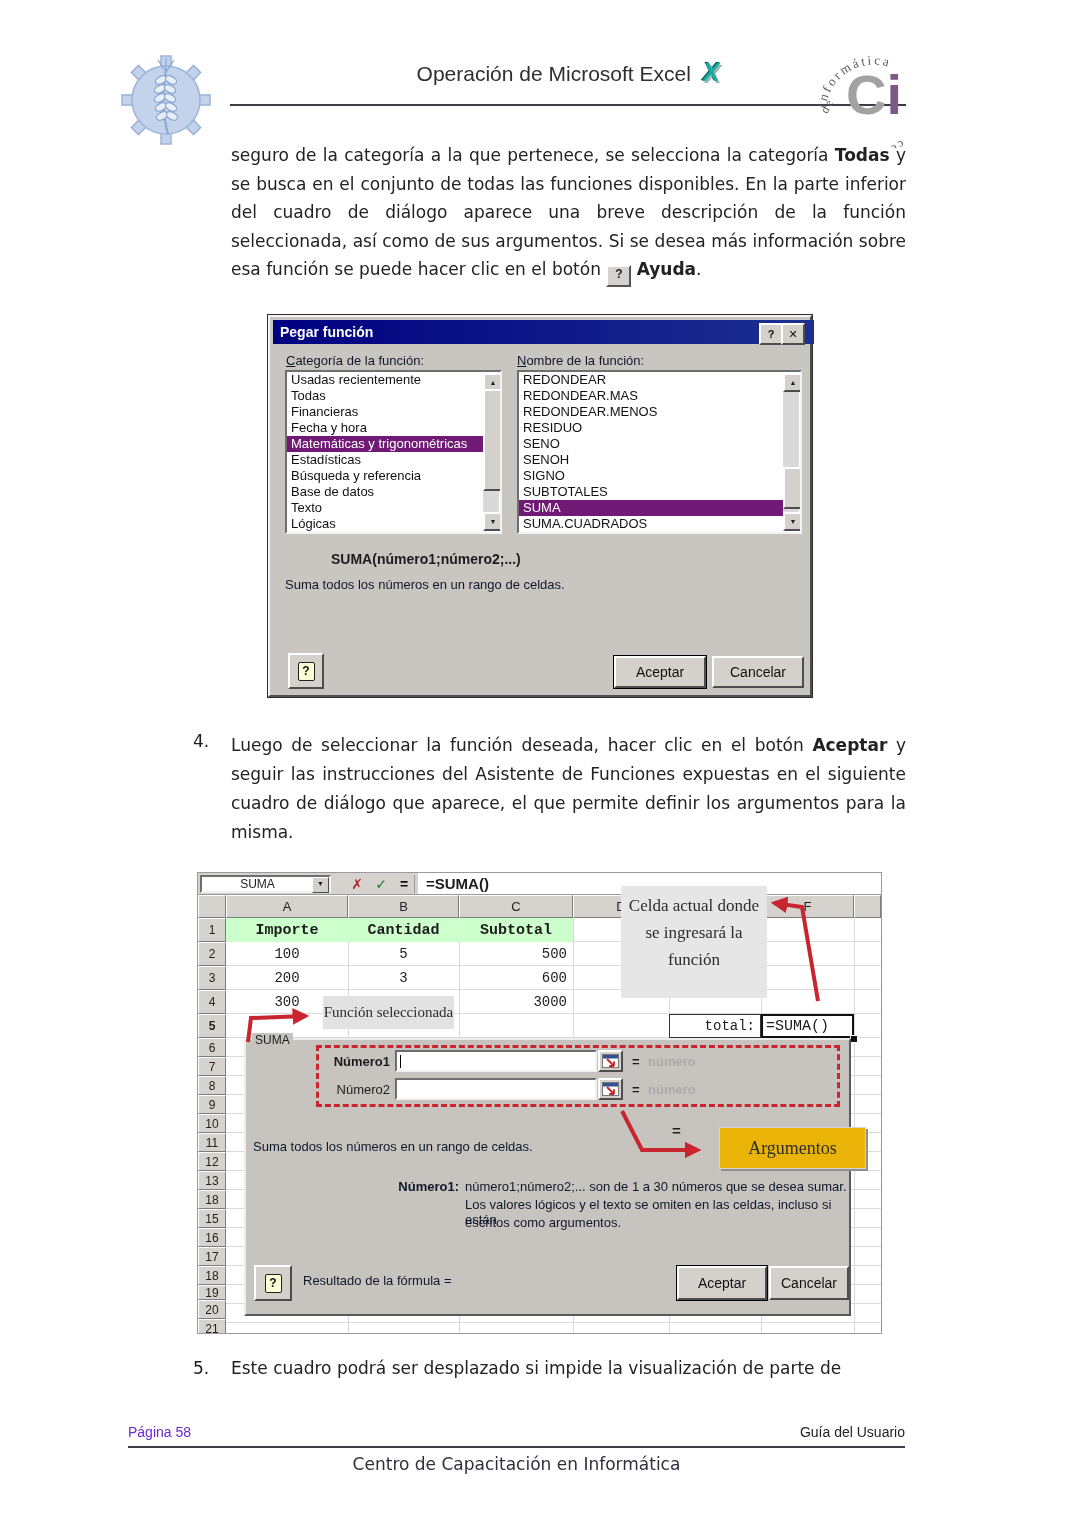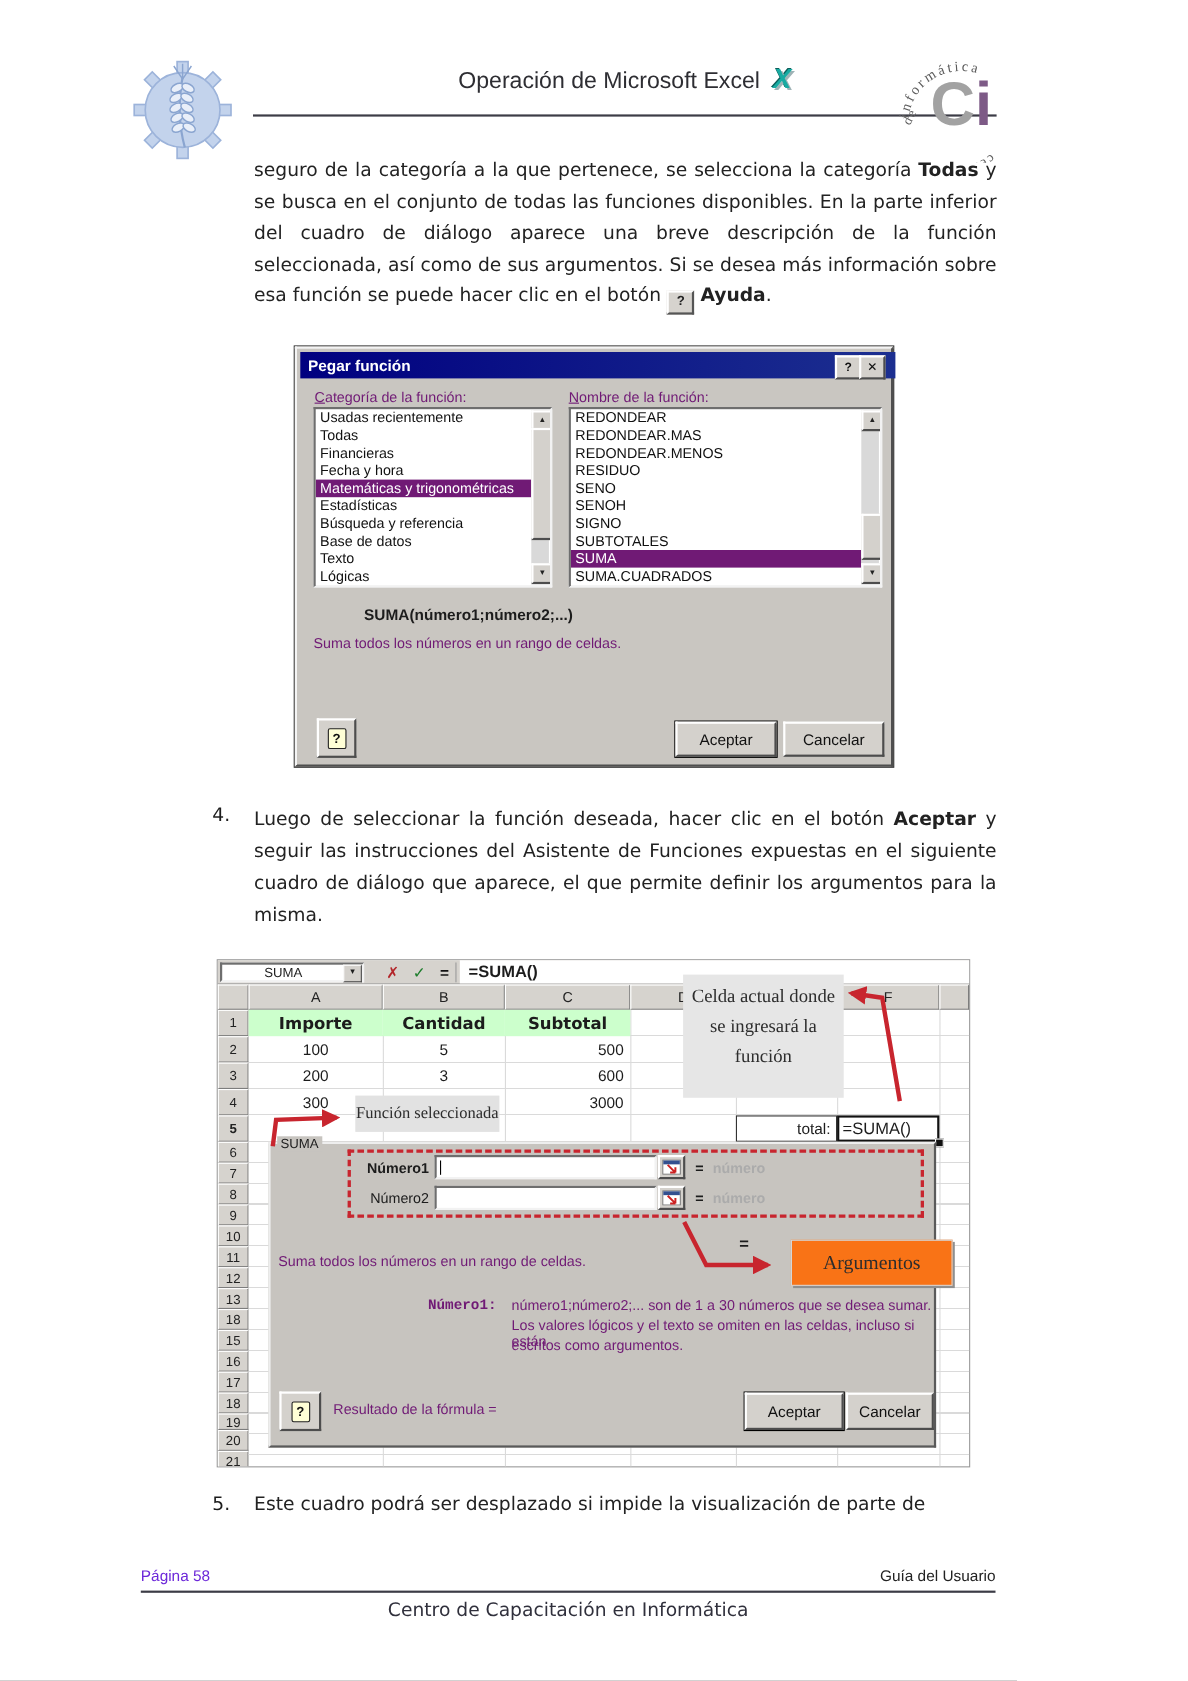--- a/index.html
+++ b/index.html
@@ -29,35 +29,35 @@
         font-size:7px;color:#222;display:flex;align-items:center;justify-content:center;}
   .sthumb{position:absolute;left:0;width:16px;background:#d4d1cc;border:2px solid;border-color:#fff #4d4d4d #4d4d4d #fff;}
   .qb{display:inline-block;width:15px;height:17px;background:#ffffd6;border:1px solid #222;border-radius:2px;
       font-size:12px;font-weight:bold;color:#111;text-align:center;line-height:16px;}
 
   
   .hdrcell{background:#d6d3ce;border:1px solid;border-color:#fff #7d7d7d #7d7d7d #fff;
            font-size:13px;color:#222;display:flex;align-items:center;justify-content:center;box-sizing:border-box;}
   .rowhdr{background:#d6d3ce;border:1px solid;border-color:#fff #7d7d7d #7d7d7d #fff;
           font-size:12px;color:#222;display:flex;align-items:center;justify-content:center;box-sizing:border-box;}
-  .cell{position:absolute;font-size:14px;display:flex;align-items:center;box-sizing:border-box;}
+  .cell{position:absolute;font-size:14px;display:flex;align-items:center;box-sizing:border-box;font-family:Liberation Mono, monospace;}
   .callout{background:#e6e6e6;font-family:"Liberation Serif",serif;color:#2d2d2d;text-align:center;}
   .gridarea{position:absolute;left:28px;top:45px;right:0;bottom:0;
     background-image:
       linear-gradient(#dadada,#dadada),linear-gradient(#dadada,#dadada),linear-gradient(#dadada,#dadada),
       linear-gradient(#dadada,#dadada),linear-gradient(#dadada,#dadada),linear-gradient(#dadada,#dadada),
       repeating-linear-gradient(to bottom,transparent 0 23px,#dadada 23px 24px),
       repeating-linear-gradient(to bottom,transparent 0 18px,#dadada 18px 19px);
     background-repeat:no-repeat;
     background-position:122px 0,233px 0,347px 0,443px 0,535px 0,628px 0,0 0,0 120px;
     background-size:1px 100%,1px 100%,1px 100%,1px 100%,1px 100%,1px 100%,100% 121px,100% 296px;}
   .rangebtn{width:25px;height:22px;background:#d4d1cc;border:2px solid;border-color:#fff #4d4d4d #4d4d4d #fff;
             display:flex;align-items:center;justify-content:center;box-sizing:border-box;}
   .numhint{font-size:13px;font-weight:bold;color:#ababab;}
-  .dlggray{font-size:13px;color:#701a75;}
+  .dlggray{font-size:13px;color:#0f172a;}
   .u{text-decoration:underline;}
 </style>
 </head>
 <body>
 
 <div id="page">
 
   <svg class="abs" style="left:120px;top:50px" width="92" height="96" viewBox="0 0 92 96">
     <g fill="#c3d3ec" stroke="#9cb3da" stroke-width="1.5">
       <g>
@@ -281,36 +281,36 @@
             <rect x="1" y="1" width="15" height="3.5" fill="#33508f"></rect>
             <path d="M5 5 L12 12 M12 12 L12 7.2 M12 12 L7.2 12" stroke="#cc2222" stroke-width="1.8" fill="none"></path>
           </svg>
       </div>
       <div class="abs b" style="left:386px;top:42px;font-size:13px;">=</div>
       <div class="abs numhint" style="left:402px;top:42px;">número</div>
 
       <div class="abs b" style="left:426px;top:82px;font-size:15px;">=</div>
       <div class="abs dlggray" style="left:7px;top:99px;">Suma todos los números en un rango de celdas.</div>
 
-      <div class="abs b dlggray" style="left:143px;top:139px;width:70px;font-family:Liberation Mono, monospace;">Número1:</div>
+      <div class="abs b dlggray" style="left:143px;top:139px;width:70px;text-align:right;">Número1:</div>
       <div class="abs dlggray" style="left:219px;top:139px;">número1;número2;... son de 1 a 30 números que se desea sumar.</div>
       <div class="abs dlggray" style="left:219px;top:157px;">Los valores lógicos y el texto se omiten en las celdas, incluso si están</div>
       <div class="abs dlggray" style="left:219px;top:175px;">escritos como argumentos.</div>
 
       <div class="abs btn98" style="left:8px;top:225px;width:34px;height:32px;">
         <span class="qb">?</span>
       </div>
       <div class="abs dlggray" style="left:57px;top:233px;">Resultado de la fórmula =</div>
       <div class="abs btn98 default" style="left:431px;top:226px;width:86px;height:30px;">Aceptar</div>
       <div class="abs btn98" style="left:523px;top:226px;width:76px;height:30px;">Cancelar</div>
     </div>
 
     <div class="abs callout" style="left:423px;top:13px;width:146px;height:112px;font-size:17px;line-height:27px;padding-top:6px;box-sizing:border-box;">Celda actual donde se ingresará la función</div>
     <div class="abs callout" style="left:125px;top:123px;width:131px;height:33px;font-size:15px;line-height:33px;background:#e2e2e2;">Función seleccionada</div>
-    <div class="abs callout serif" style="left:521px;top:254px;width:145px;height:40px;font-size:18px;line-height:40px;background:#f97316;border:1px solid #d5d5d5;box-shadow:2px 2px 0 #8f8f8f;">Argumentos</div>
+    <div class="abs callout serif" style="left:521px;top:254px;width:145px;height:40px;font-size:18px;line-height:40px;background:#eab308;border:1px solid #d5d5d5;box-shadow:2px 2px 0 #8f8f8f;">Argumentos</div>
 
     <svg class="abs" style="left:0;top:0;pointer-events:none;" width="683" height="460" viewBox="0 0 683 460">
       <defs>
         <marker id="ah" viewBox="0 0 10 10" refX="8" refY="5" markerWidth="4.2" markerHeight="4.2" orient="auto">
           <path d="M0 0 L10 5 L0 10 z" fill="#c8252e"></path>
         </marker>
       </defs>
       <polyline points="620,128 604,34 576,30" fill="none" stroke="#c8252e" stroke-width="4" marker-end="url(#ah)"></polyline>
       <polyline points="50,169 53,145 108,143" fill="none" stroke="#c8252e" stroke-width="4" marker-end="url(#ah)"></polyline>
       <polyline points="424,238 444,277 500,277" fill="none" stroke="#c8252e" stroke-width="4" marker-end="url(#ah)"></polyline>

